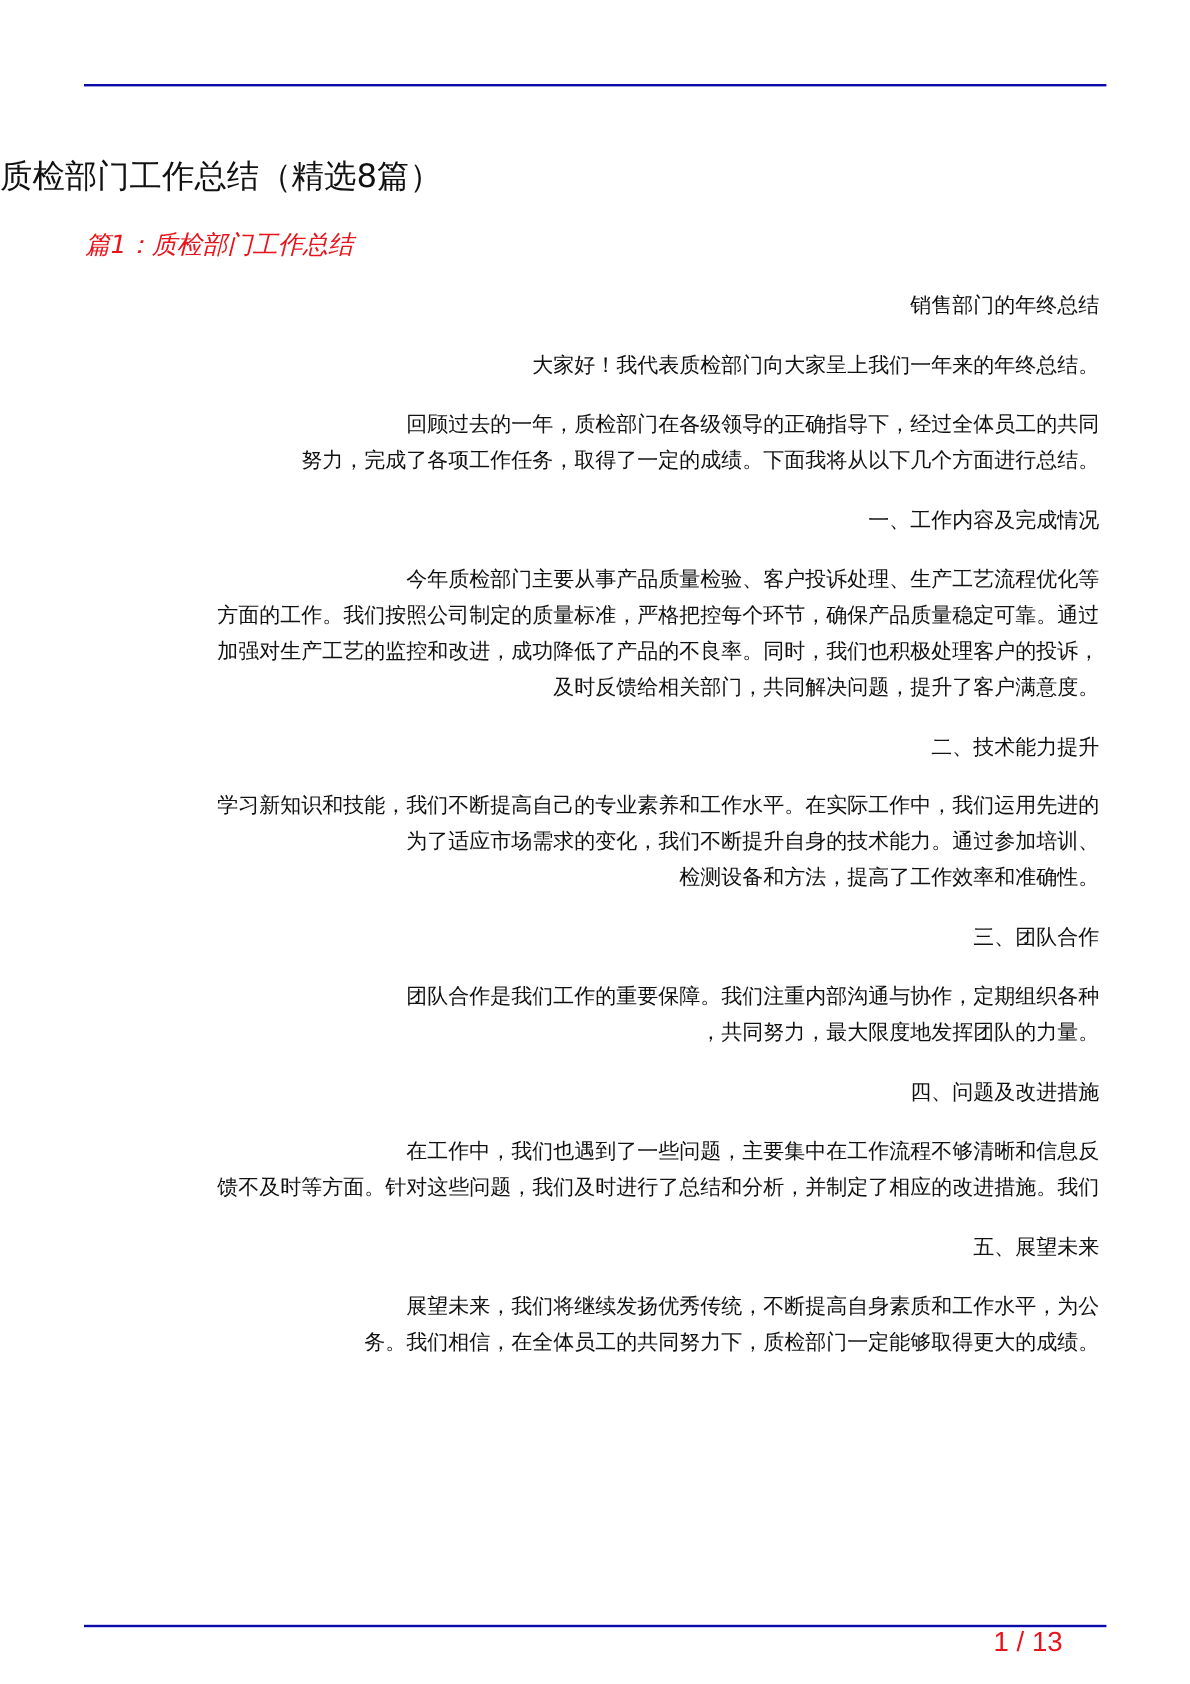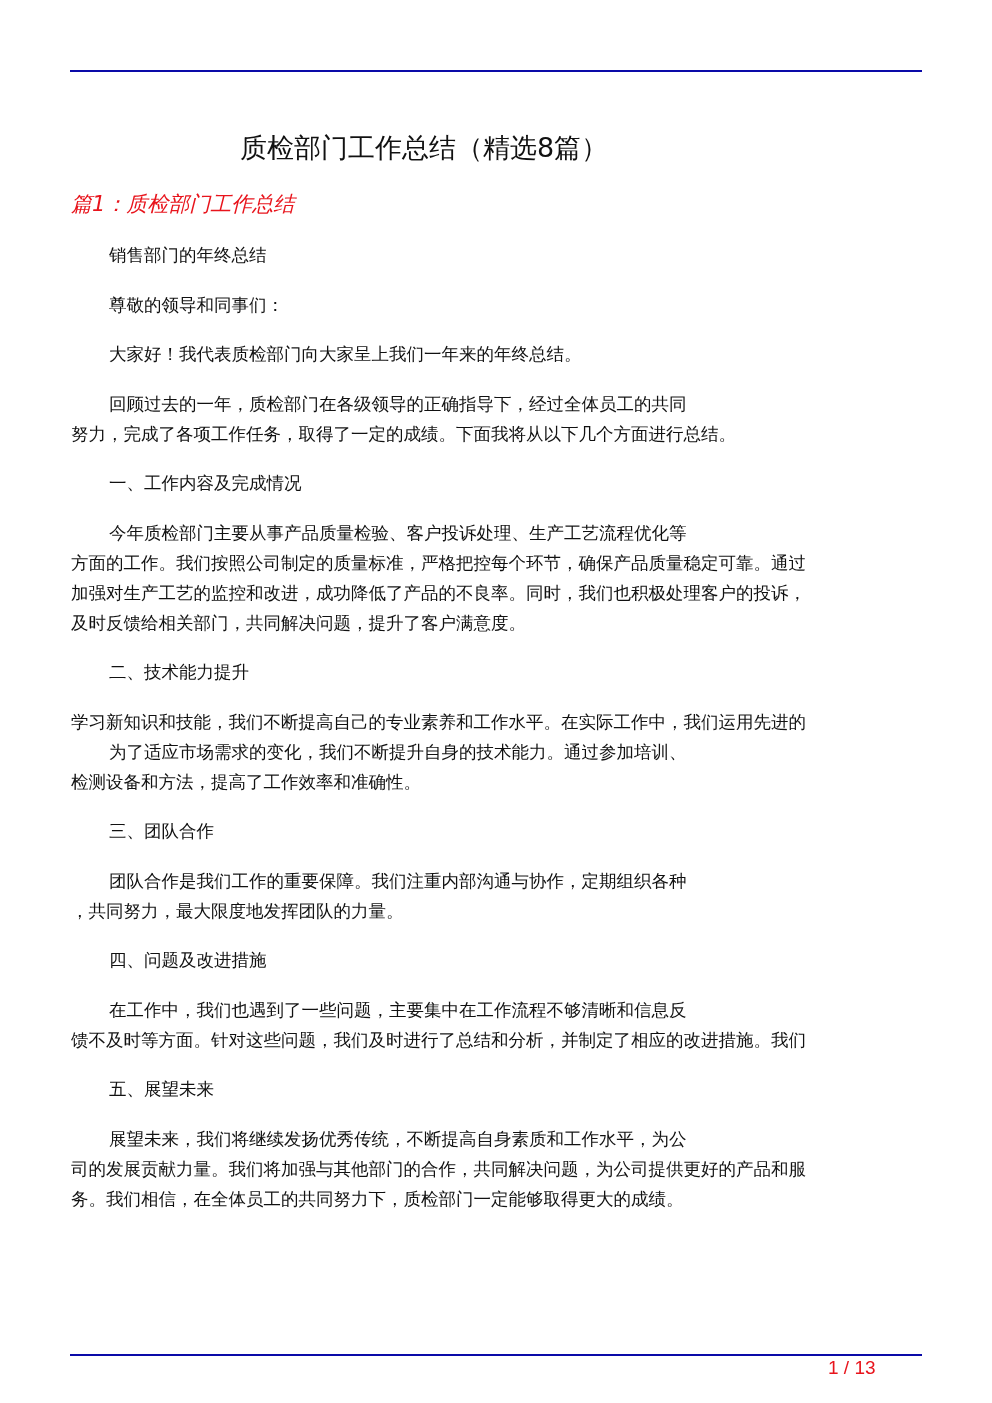--- a/index.html
+++ b/index.html
@@ -1,45 +1,42 @@
 <!DOCTYPE html>
 <html><head>
   <meta charset="utf-8">
   <style>
     html, body { margin: 0; padding: 0; background: #ffffff; }
     body { width: 992px; height: 1403px; position: relative; overflow: hidden;
            font-family: "DejaVu Sans", "Liberation Sans", sans-serif; color: #111; }
     .rule { position: absolute; left: 70px; width: 852px; height: 2px; background: #0a0aa8; }
     .rule.top { top: 70px; }
     .rule.bottom { top: 1354px; }
-    .title { position: absolute; top: 128px; left: 0; width: 848px; text-align: center;
+    .title { position: absolute; top: 128px; left: 0; width: 848px; 
              font-size: 27px; line-height: 40px; color: #111; }
     .section-head { position: absolute; top: 188px; left: 71px; font-size: 21px; line-height: 32px; color: #e8141c; font-style: italic; }
     .body { position: absolute; top: 240px; left: 71px; width: 845px; font-size: 17.5px; line-height: 30px; }
-    .p { margin: 0 0 19.5px 0; white-space: nowrap; }
+    .p { margin: 0 0 19.5px 0; white-space: nowrap; text-align: right; }
     .p .l { display: block; }
     .p .l.first { padding-left: 38px; }
-    .page-num { position: absolute; top: 1356px; left: 828px; font-size: 19px; line-height: 24px;
+    .page-num { position: absolute; top: 1356px; left: 828px; font-size: 23px; line-height: 24px;
                 color: #e8141c; font-family: "Liberation Sans", sans-serif; }
   </style>
 </head>
 <body>
 
 <div class="rule top"></div>
 
 <div class="title">质检部门工作总结（精选8篇）</div>
 
 <div class="section-head">篇1：质检部门工作总结</div>
 
 <div class="body" id="body">
     <div class="p">
       <span class="l first">销售部门的年终总结</span>
-    </div>
-    <div class="p">
-      <span class="l first">尊敬的领导和同事们：</span>
     </div>
     <div class="p">
       <span class="l first">大家好！我代表质检部门向大家呈上我们一年来的年终总结。</span>
     </div>
     <div class="p">
       <span class="l first">回顾过去的一年，质检部门在各级领导的正确指导下，经过全体员工的共同</span>
       <span class="l">努力，完成了各项工作任务，取得了一定的成绩。下面我将从以下几个方面进行总结。</span>
     </div>
     <div class="p">
       <span class="l first">一、工作内容及完成情况</span>
@@ -70,20 +67,19 @@
     </div>
     <div class="p">
       <span class="l first">在工作中，我们也遇到了一些问题，主要集中在工作流程不够清晰和信息反</span>
       <span class="l">馈不及时等方面。针对这些问题，我们及时进行了总结和分析，并制定了相应的改进措施。我们</span>
     </div>
     <div class="p">
       <span class="l first">五、展望未来</span>
     </div>
     <div class="p">
       <span class="l first">展望未来，我们将继续发扬优秀传统，不断提高自身素质和工作水平，为公</span>
-      <span class="l">司的发展贡献力量。我们将加强与其他部门的合作，共同解决问题，为公司提供更好的产品和服</span>
       <span class="l">务。我们相信，在全体员工的共同努力下，质检部门一定能够取得更大的成绩。</span>
     </div>
   </div>
 
 <div class="rule bottom"></div>
 
 <div class="page-num">1 / 13</div>
 
 </body></html>

